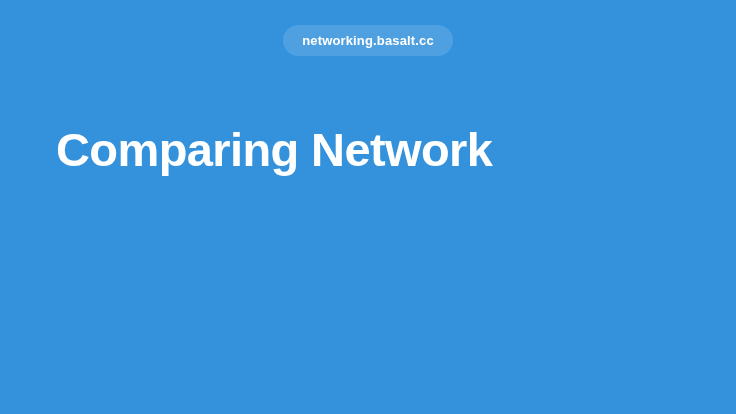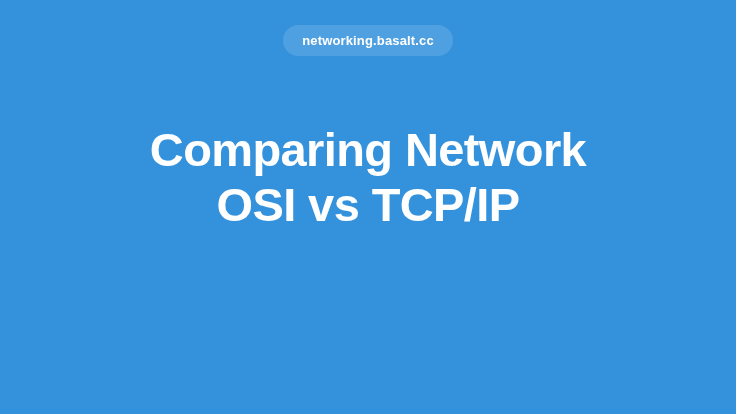--- a/index.html
+++ b/index.html
@@ -56,22 +56,22 @@
     line-height: 1;
     white-space: nowrap;
   }
 
   
   .headline {
     position: absolute;
     top: 122px;
     left: 0;
     right: 0;
-    text-align: center;
-    padding: 0 37px;
+    text-align: left;
+    padding: 0 56px;
     box-sizing: border-box;
   }
 
   .headline-line {
     display: block;
     font-family: "Liberation Sans", sans-serif;
     font-size: 47px;
     font-weight: 700;
     line-height: 55px;
     color: #ffffff;
@@ -85,16 +85,15 @@
 <div class="slide">
 
   <div class="badge-row">
     <div class="badge">
       <span class="badge-text">networking.basalt.cc</span>
     </div>
   </div>
 
   <div class="headline">
     <span class="headline-line">Comparing Network</span>
-    <span class="headline-line">OSI vs TCP/IP</span>
   </div>
 
 </div>
 
 </body></html>

